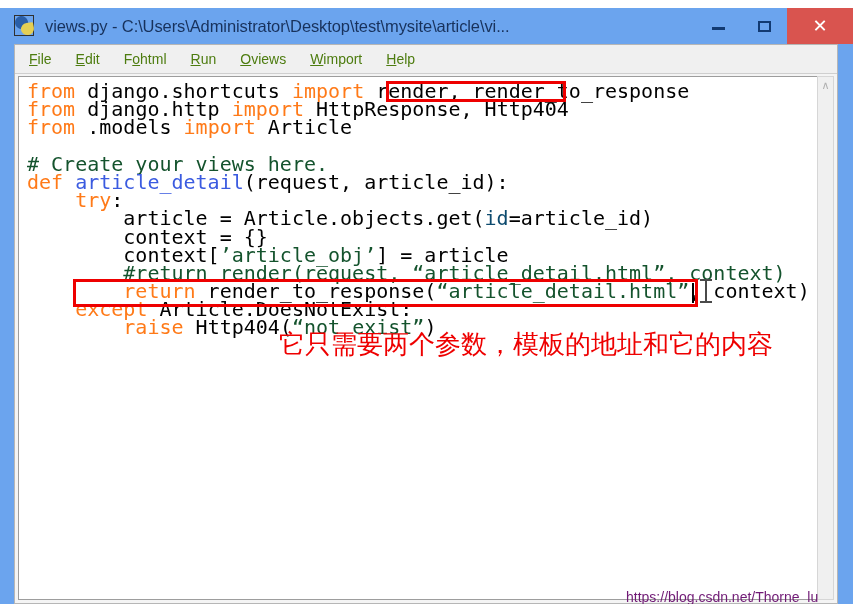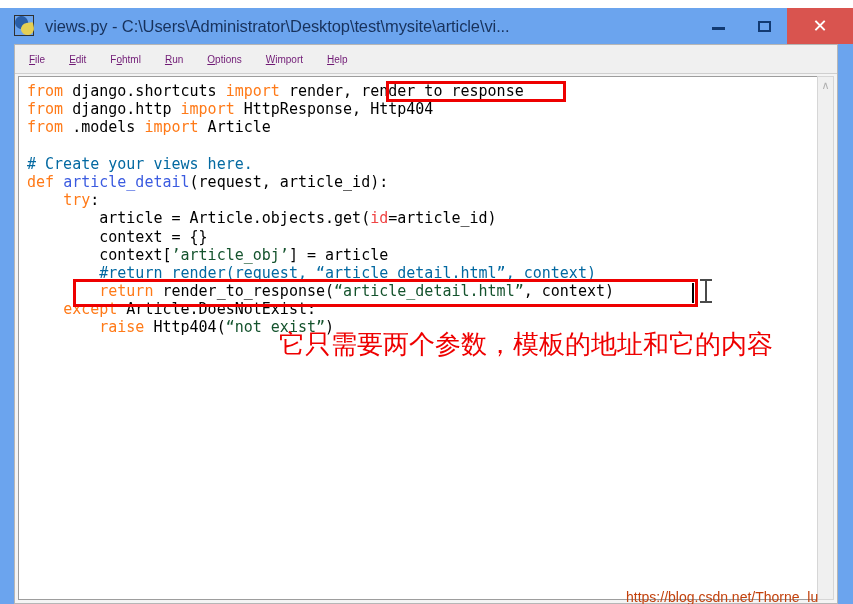--- a/index.html
+++ b/index.html
@@ -116,22 +116,22 @@
     position: absolute;
     left: 0; top: 0;
     width: 100%; height: 29px;
     background: #f0f0f0;
     border-bottom: 1px solid #cfcfcf;
     display: flex;
     align-items: center;
     box-sizing: border-box;
   }
   .menu-item {
-    font-size: 10px;
-    color: #701a75;
+    font-size: 14px;
+    color: #4d7c0f;
     padding: 2px 10px 2px 10px;
     margin-left: 4px;
     white-space: nowrap;
     cursor: default;
   }
   .menu-item .acc {
     text-decoration: underline;
   }
 
   
@@ -141,30 +141,30 @@
     width: 800px; height: 524px;
     background: #ffffff;
     border: 1px solid #9d9d9d;
     box-sizing: border-box;
     overflow: hidden;
   }
   .code {
     position: absolute;
     left: 8px; top: 5px;
     font-family: "DejaVu Sans Mono", monospace;
-    font-size: 15px;
+    font-size: 20px;
     line-height: 18.2px;
     white-space: pre;
     color: #000000;
   }
   .kw      { color: #ff7a18; }   
   .fname   { color: #3b5be0; }   
-  .comment { color: #0369a1; }   
+  .comment { color: #14532d; }   
   .str     { color: #14532d; }   
-  .param   { color: #ef4444; text-align: center; }   
+  .param   { color: #0c4a6e; text-align: center; }   
 
   
   .vscroll {
     position: absolute;
     right: 3px; top: 31px;
     width: 17px; height: 524px;
     background: #f0f0f0;
     border: 1px solid #d6d6d6;
     box-sizing: border-box;
   }
@@ -219,21 +219,21 @@
   
   .caret {
     position: absolute;
     width: 2px;
     background: #000000;
   }
 
   
   .watermark {
     position: absolute;
-    color: #c2410c;
+    color: #701a75;
     font-size: 14px;
     white-space: nowrap;
     font-family: "Liberation Sans", sans-serif;
   }
 </style>
 </head>
 <body>
 
 <div class="window">
 
@@ -257,21 +257,21 @@
     </div>
   </div>
 
   <div class="client">
 
     <div class="menubar" id="menubar">
         <div class="menu-item"><span></span><span class="acc">F</span><span>ile</span></div>
         <div class="menu-item"><span></span><span class="acc">E</span><span>dit</span></div>
         <div class="menu-item"><span>F</span><span class="acc">o</span><span>html</span></div>
         <div class="menu-item"><span></span><span class="acc">R</span><span>un</span></div>
-        <div class="menu-item"><span></span><span class="acc">O</span><span>ptions</span></div>
+        <div class="menu-item"><span></span><span class="acc">O</span><span>views</span></div>
         <div class="menu-item"><span></span><span class="acc">W</span><span>import</span></div>
         <div class="menu-item"><span></span><span class="acc">H</span><span>elp</span></div>
       </div>
 
     <div class="editor">
       <div class="code" id="code-area"><div style="height: 18.2px;"><span class="kw">from</span><span> django.shortcuts </span><span class="kw">import</span><span> render, render_to_response</span></div><div style="height: 18.2px;"><span class="kw">from</span><span> django.http </span><span class="kw">import</span><span> HttpResponse, Http404</span></div><div style="height: 18.2px;"><span class="kw">from</span><span> .models </span><span class="kw">import</span><span> Article</span></div><div style="height: 18.2px;">&nbsp;</div><div style="height: 18.2px;"><span class="comment"># Create your views here.</span></div><div style="height: 18.2px;"><span class="kw">def</span><span> </span><span class="fname">article_detail</span><span>(request, article_id):</span></div><div style="height: 18.2px;"><span>    </span><span class="kw">try</span><span>:</span></div><div style="height: 18.2px;"><span>        article = Article.objects.get(</span><span class="param">id</span><span>=article_id)</span></div><div style="height: 18.2px;"><span>        context = {}</span></div><div style="height: 18.2px;"><span>        context[</span><span class="str">’article_obj’</span><span>] = article</span></div><div style="height: 18.2px;"><span class="comment">        #return render(request, “article_detail.html”, context)</span></div><div style="height: 18.2px;"><span>        </span><span class="kw">return</span><span> render_to_response(</span><span class="str">“article_detail.html”</span><span>, context)</span></div><div style="height: 18.2px;"><span>    </span><span class="kw">except</span><span> Article.DoesNotExist:</span></div><div style="height: 18.2px;"><span>        </span><span class="kw">raise</span><span> Http404(</span><span class="str">“not exist”</span><span>)</span></div></div>
     </div>
 
     <div class="vscroll">
       <div class="arrow-up">∧</div>

